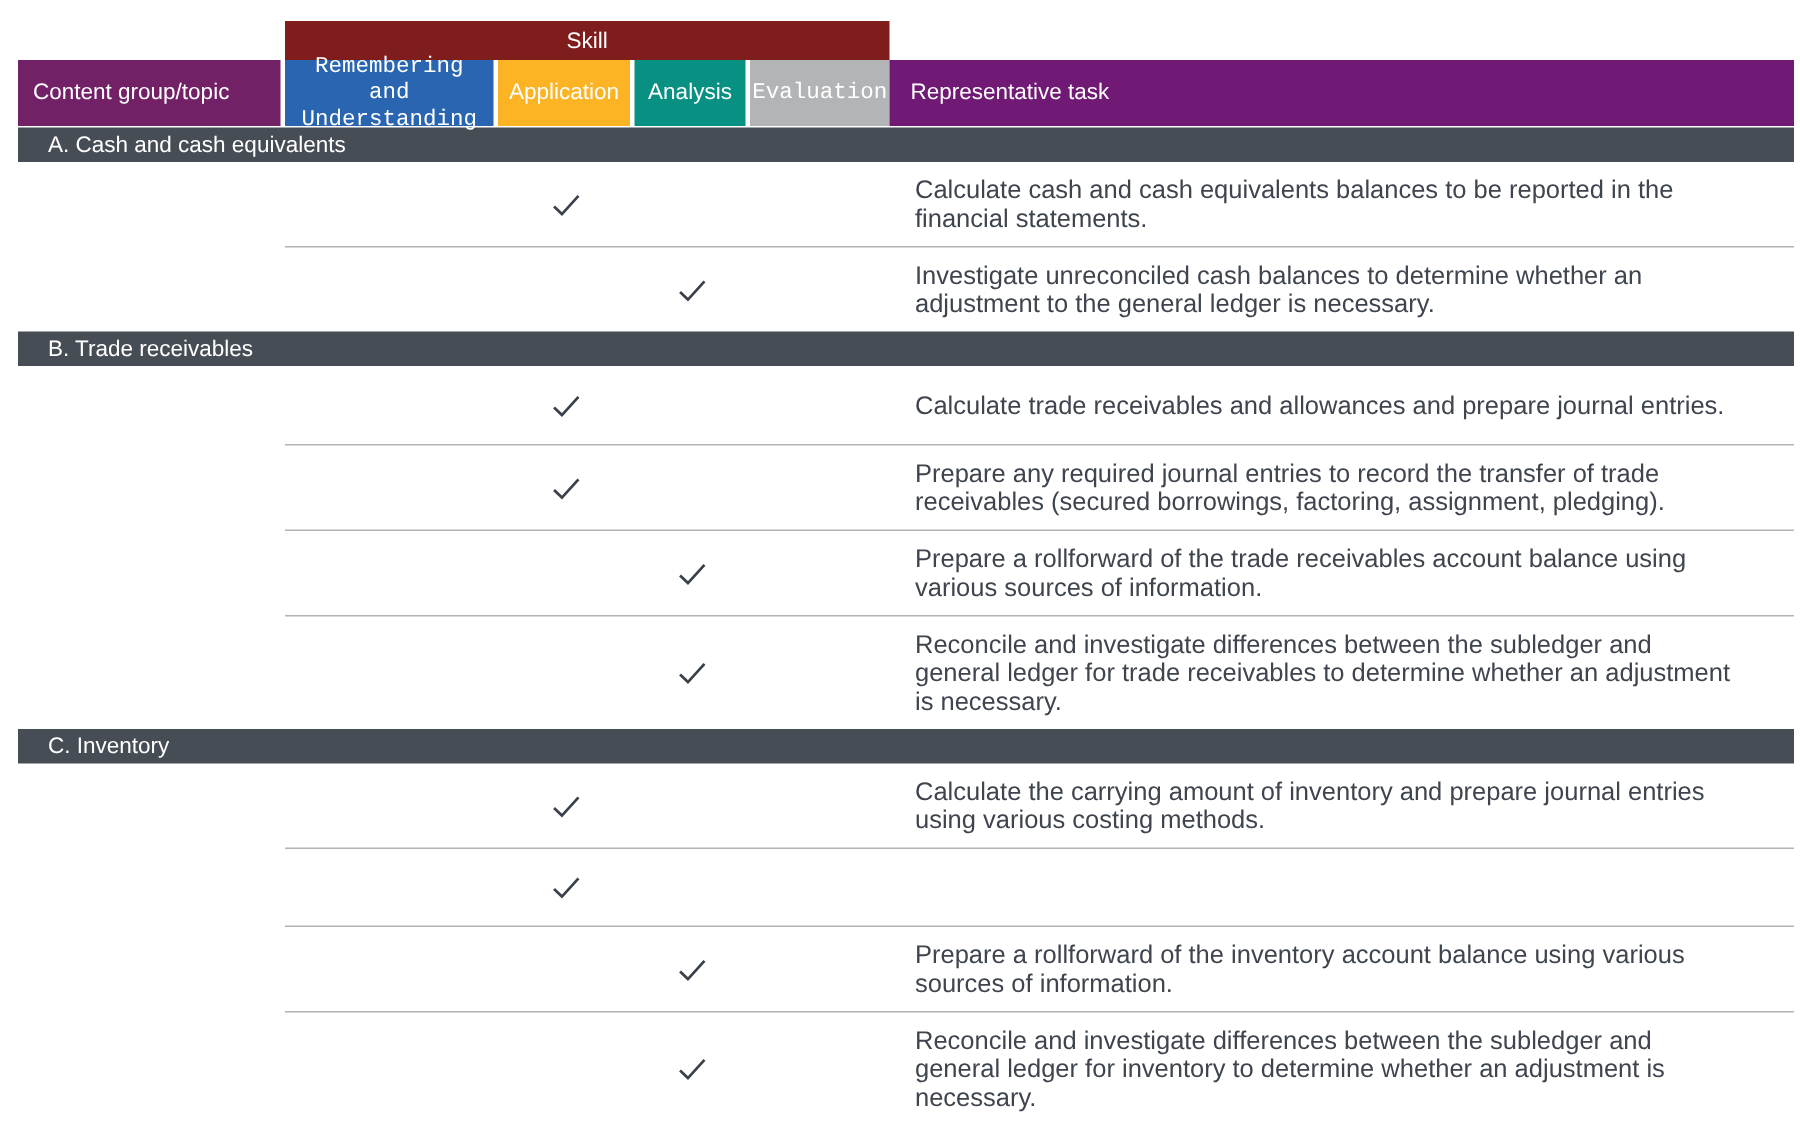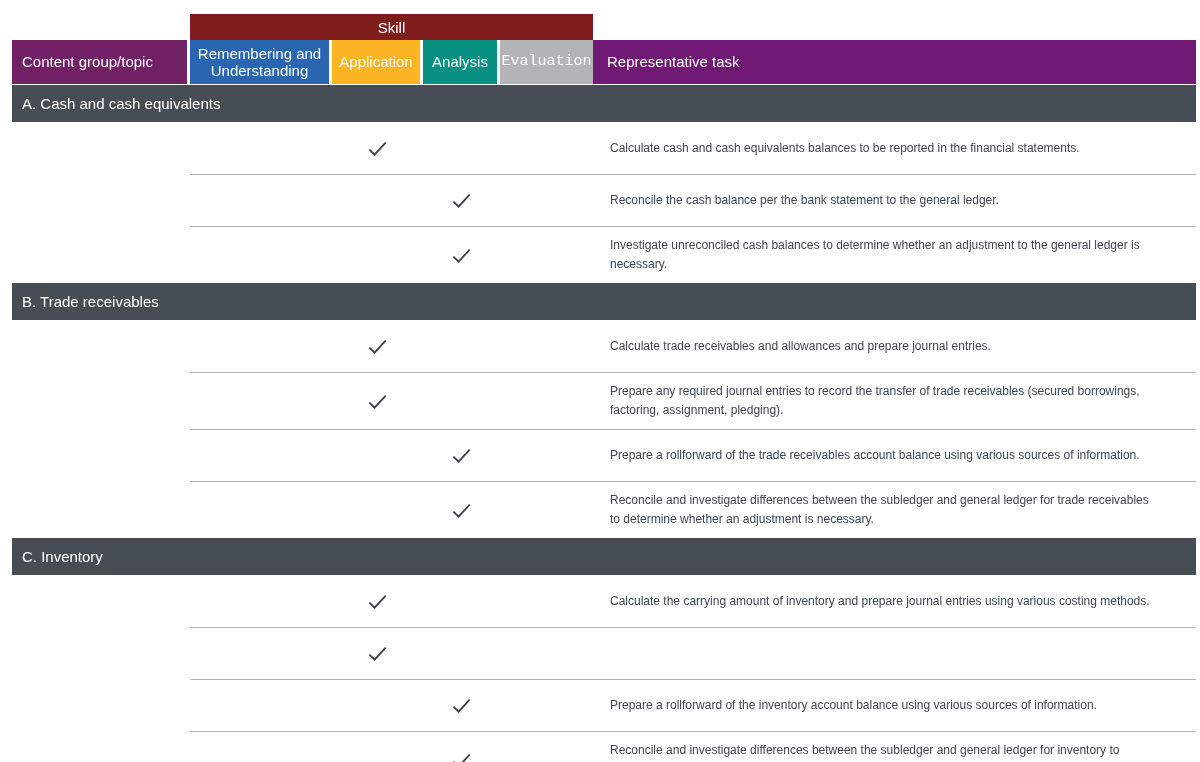--- a/index.html
+++ b/index.html
@@ -30,54 +30,54 @@
   .hc-ru   { width:139px; }
   .hc-app  { width:88px; }
   .hc-ana  { width:74px; }
   .hc-eval { width:93px; margin-right:0; }
   .hc-task { flex:1; background:#701a75; padding-left:14px; }
 
   .head-gap { height:1px; background:#ffffff; }
 
   
   .section-bar {
-    height:37px; background:#474d54; color:#ffffff;
-    font-size:15px; display:flex; align-items:center; padding-left:10px;
+    height:23px; background:#474d54; color:#ffffff;
+    font-size:15px; display:flex; align-items:center; padding-left:20px;
   }
 
   
   .t-row { display:flex; }
   .t-spacer { width:178px; }
   .t-inner { flex:1; display:flex; align-items:center; min-height:52px; }
   .t-row + .t-row .t-inner { border-top:1px solid #b3b3b3; }
   .skill-slot { display:flex; align-items:center; justify-content:center; }
   .slot-ru { width:142px; }
   .slot-app { width:91px; }
   .slot-ana { width:77px; }
   .slot-eval { width:96px; }
   .task-cell {
     flex:1; padding:9px 34px 9px 14px;
-    font-size:12px; line-height:19px; color:#3f454e;
+    font-size:17px; line-height:19px; color:#3f454e;
   }
   .check-icon svg { display:block; }
 </style>
 </head>
 <body>
 
 <div class="table-wrap">
 
   <div class="skill-bar">
     <span>Skill</span>
   </div>
 
   <div class="head-row">
     <div class="head-cell hc-content">
       <span>Content group/topic</span>
     </div>
-    <div class="head-cell hc-skill hc-ru skill-head" style="background: rgb(42, 101, 177);">
+    <div class="head-cell hc-skill hc-ru skill-head" style="background: rgb(42, 101, 177); font-family: Liberation Mono, monospace;">
       <span>Remembering and Understanding</span>
     </div>
     <div class="head-cell hc-skill hc-app skill-head" style="background: rgb(252, 179, 36);">
       <span>Application</span>
     </div>
     <div class="head-cell hc-skill hc-ana skill-head" style="background: rgb(8, 145, 131);">
       <span>Analysis</span>
     </div>
     <div class="head-cell hc-skill hc-eval skill-head" style="background: rgb(178, 180, 182); font-family: Liberation Mono, monospace;">
       <span>Evaluation</span>
@@ -106,33 +106,20 @@
             </span>
           </div>
       <div class="skill-slot slot-ana"></div>
       <div class="skill-slot slot-eval"></div>
       <div class="task-cell">Calculate cash and cash equivalents balances to be reported in the financial statements.</div>
     </div>
   </div>
 
   <div class="t-row">
     <div class="t-spacer"></div>
-    <div class="t-inner">
-      <div class="skill-slot slot-ru"></div>
-      <div class="skill-slot slot-app"></div>
-      <div class="skill-slot slot-ana">
-            <span class="check-icon">
-              <svg width="23" height="23" viewBox="0 0 24 24" fill="none">
-                <path d="M3.5 13.2 L9 18.5 L20.5 5.8" stroke="#3a414b" stroke-width="1.9"></path>
-              </svg>
-            </span>
-          </div>
-      <div class="skill-slot slot-eval"></div>
-      <div class="task-cell">Reconcile the cash balance per the bank statement to the general ledger.</div>
-    </div>
   </div>
 
   <div class="t-row">
     <div class="t-spacer"></div>
     <div class="t-inner">
       <div class="skill-slot slot-ru"></div>
       <div class="skill-slot slot-app"></div>
       <div class="skill-slot slot-ana">
             <span class="check-icon">
               <svg width="23" height="23" viewBox="0 0 24 24" fill="none">

